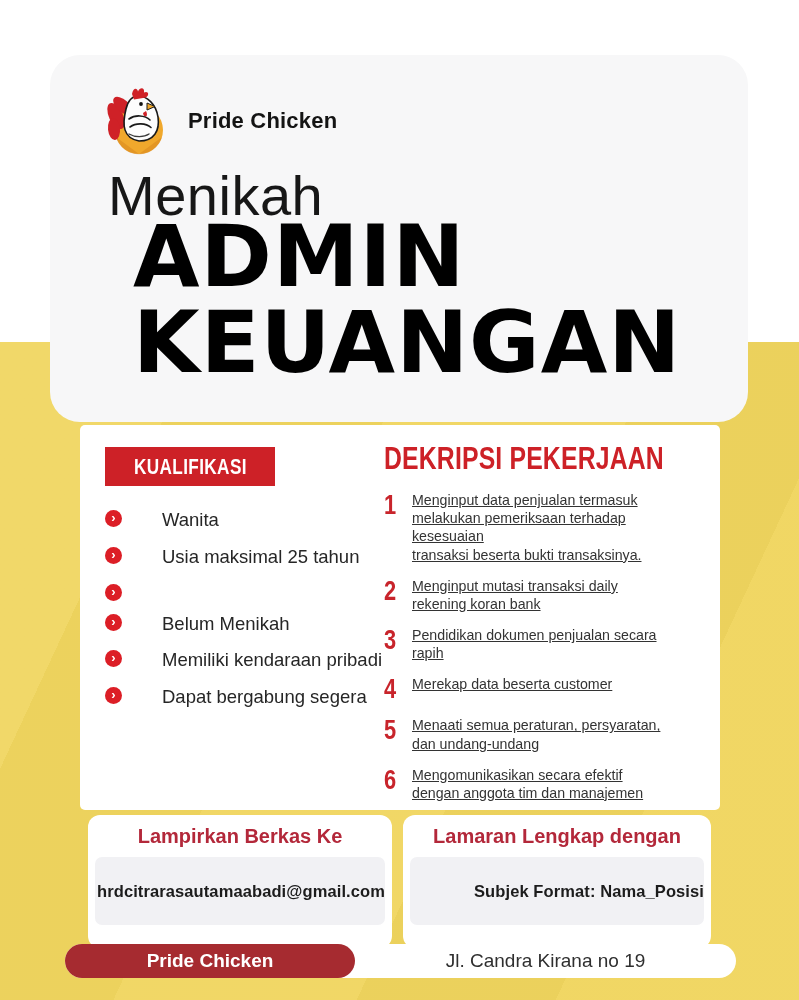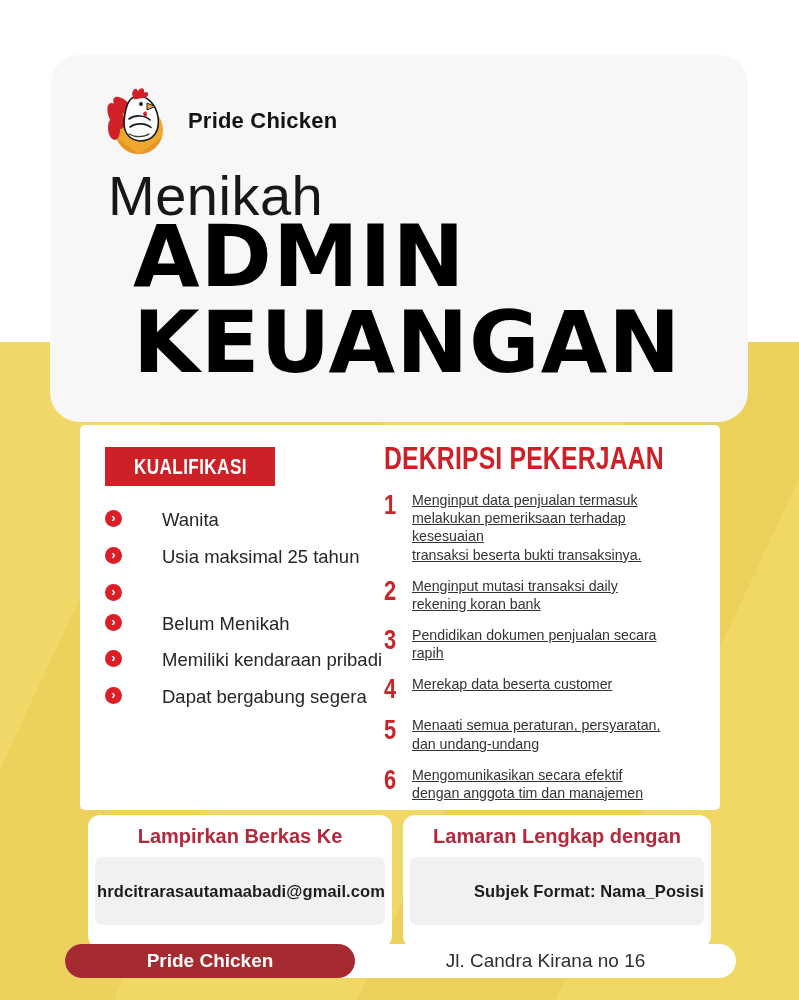--- a/index.html
+++ b/index.html
@@ -226,16 +226,16 @@
     <div class="info-title">Lamaran Lengkap dengan</div>
     <div class="info-body">
       <span class="info-value">Subjek Format: Nama_Posisi</span>
     </div>
   </section>
 
   <section class="footer-bar">
     <div class="footer-brand-pill">
       <span>Pride Chicken</span>
     </div>
-    <div class="footer-address">Jl. Candra Kirana no 16</div>
+    <div class="footer-address">Jl. Candra Kirana no 19</div>
   </section>
 
 </div>
 
 </body></html>

